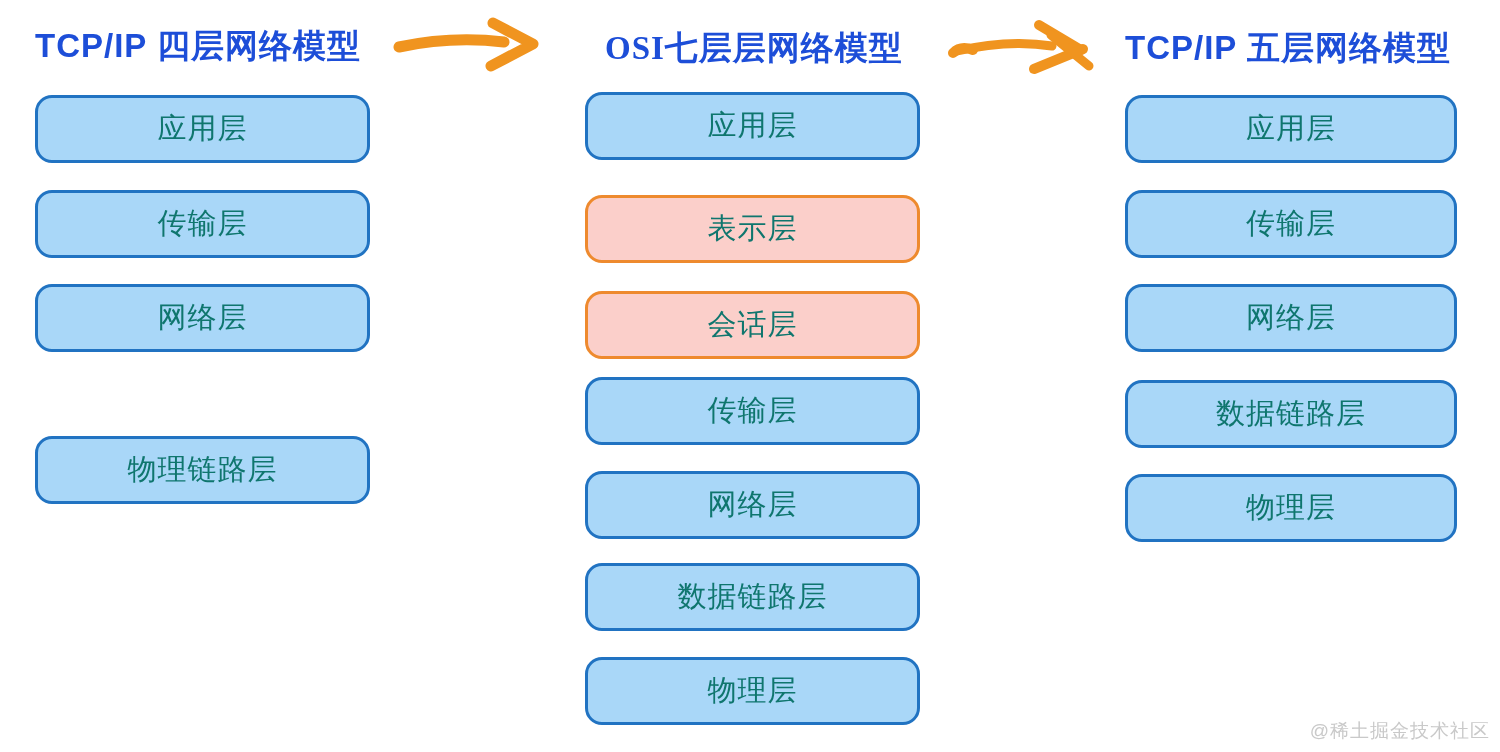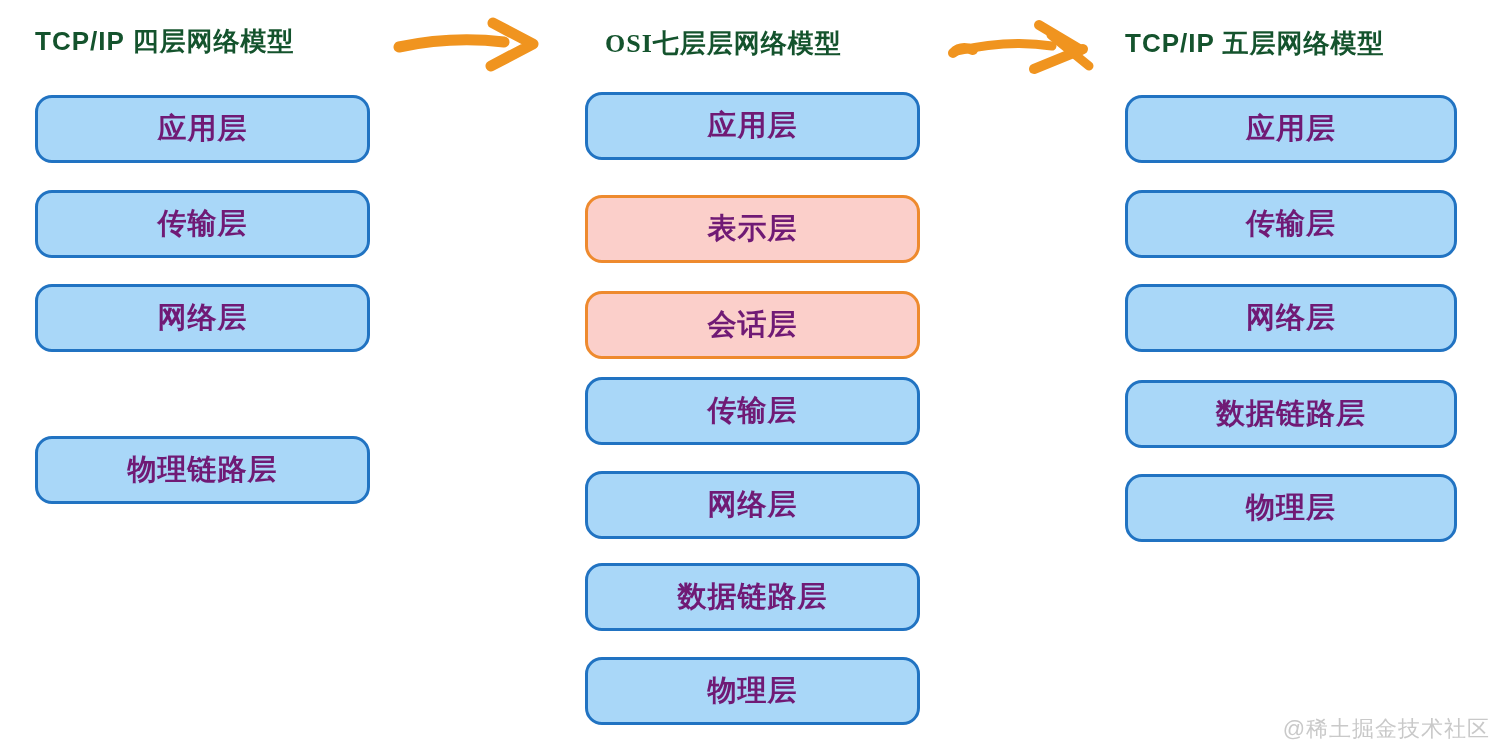--- a/index.html
+++ b/index.html
@@ -21,44 +21,44 @@
   }
   #col-0 { left: 35px;   width: 335px; }
   #col-1 { left: 585px;  width: 335px; }
   #col-2 { left: 1125px; width: 332px; }
 
   .col-title {
     position: absolute;
     left: 0;
     width: 100%;
     white-space: nowrap;
-    font-size: 26px;
+    font-size: 33px;
     font-weight: 700;
-    color: #14532d;
+    color: #1d4ed8;
     letter-spacing: 1px;
   }
   #col-0 .col-title { top: 24px; left: 0; }
   #col-1 .col-title { top: 26px; left: 20px; font-family: Liberation Serif, serif; }
   #col-2 .col-title { top: 26px; left: 0; }
 
   .layer-box {
     position: absolute;
     left: 0;
     width: 100%;
     height: 68px;
     box-sizing: border-box;
     border-radius: 17px;
     border: 3px solid #2173c2;
     background: #a9d7f8;
     display: flex;
     align-items: center;
     justify-content: center;
     font-size: 29px;
-    font-weight: 700;
-    color: #701a75;
+    font-weight: 400;
+    color: #0f766e;
     letter-spacing: 1px;
   }
   .layer-box.pink {
     border-color: #ee8a2e;
     background: #fbcfca;
   }
 
   
   #col-0 .r0 { top: 95px; }  #col-0 .r1 { top: 190px; }
   #col-0 .r2 { top: 284px; } #col-0 .r3 { top: 392px; margin-top: 44px; }
@@ -81,21 +81,21 @@
     stroke: #f0941f;
     fill: none;
     stroke-linecap: round;
     stroke-linejoin: round;
   }
 
   .watermark {
     position: absolute;
     right: 10px;
     bottom: 8px;
-    font-size: 22px;
+    font-size: 19px;
     color: #c9c9c9;
     letter-spacing: 1px;
     margin-top: 19px;
   }
 </style>
 </head>
 <body>
 
 <div id="canvas">
 

